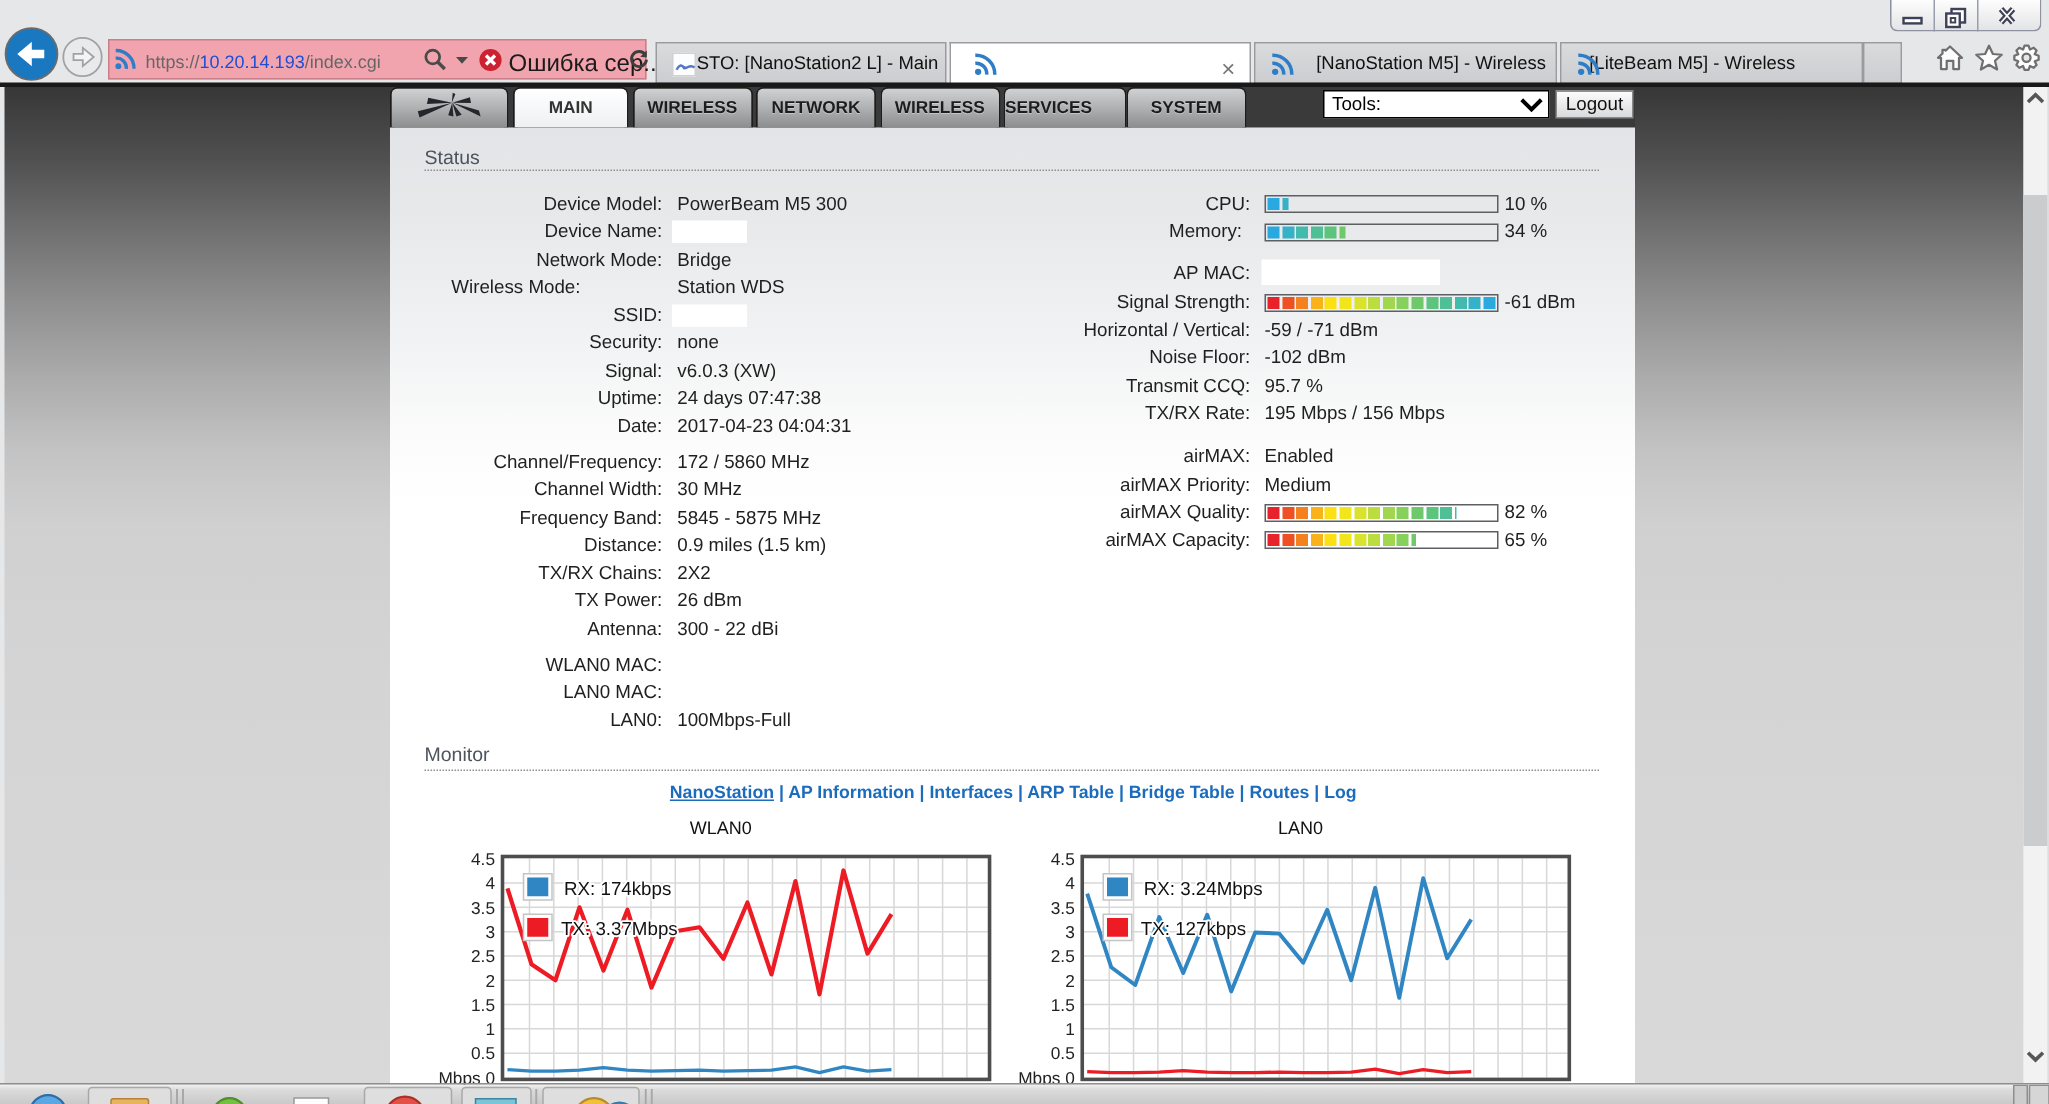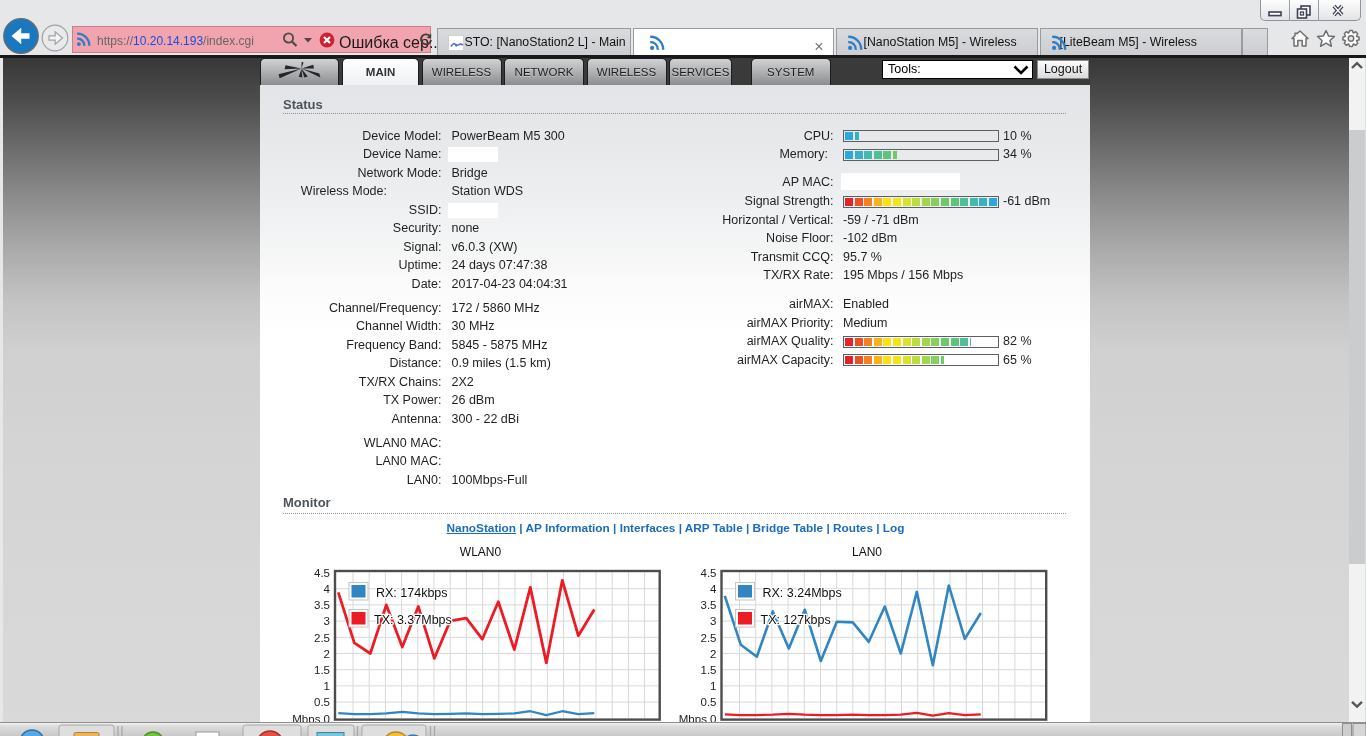--- a/index.html
+++ b/index.html
@@ -1,28 +1,28 @@
 <!DOCTYPE html>
 <html><head><meta charset="utf-8">
 <style>
 * { margin:0; padding:0; box-sizing:border-box; }
 html,body { width:1366px; height:736px; overflow:hidden; font-family:"Liberation Sans",sans-serif; background:#e6e7e9; }
 .lb,.vl { font-size:12.5px; color:#1f1f1f; white-space:nowrap; }
 .gtab { position:absolute; top:58px; height:26.5px; border:1px solid #1c1c1c; border-bottom:none; border-radius:5px 5px 0 0;
-        background:linear-gradient(#d0d1d3,#b3b4b6 45%,#8b8d8f); color:#1d1d1d; font-weight:normal; font-size:11.5px;
+        background:linear-gradient(#d0d1d3,#b3b4b6 45%,#8b8d8f); color:#1d1d1d; font-weight:bold; font-size:11.5px;
         line-height:26px; text-shadow:0 1px 0 rgba(255,255,255,0.35); }
 .atab { position:absolute; top:58px; height:27px; border:1px solid #1c1c1c; border-bottom:none; border-radius:5px 5px 0 0;
         background:linear-gradient(#ffffff,#eef0f2); color:#333; font-weight:bold; font-size:11.5px; text-align:center;
         line-height:26px; }
 .btab { position:absolute; top:27.5px; height:28px; border:1px solid #9b9b9f; font-size:12.3px; color:#111;
         line-height:26.5px; white-space:nowrap; overflow:hidden; }
 .ax { font-size:11.5px; fill:#222; font-family:"Liberation Sans",sans-serif; }
 .ct { font-size:12px; fill:#111; font-family:"Liberation Sans",sans-serif; }
 .lg { font-size:12.5px; fill:#111; font-family:"Liberation Sans",sans-serif; stroke:#ffffff; stroke-width:2.6px; paint-order:stroke; stroke-linejoin:round; }
-.hd { position:absolute; font-size:13px; font-weight:bold; color:#4d545b; }
+.hd { position:absolute; font-size:13px; font-weight:normal; color:#4d545b; }
 </style></head>
 <body>
 
 <div style="position:absolute;left:0;top:0;width:1366px;height:57px;background:#e6e7e9"></div>
 
 <div style="position:absolute;left:1259.5px;top:0;width:101px;height:21px;background:linear-gradient(#fdfdfd,#e3e4e6);border:1px solid #8f92a0;border-top:none;border-radius:0 0 5px 5px">
  <div style="position:absolute;left:28.5px;top:0;width:1px;height:21px;background:#9a9dab"></div>
  <div style="position:absolute;left:57px;top:0;width:1px;height:21px;background:#9a9dab"></div>
  <svg style="position:absolute;left:0;top:0" width="101" height="21" viewBox="0 0 101 21">
   <rect x="8" y="12" width="12" height="3.6" fill="#fff" stroke="#3f4257" stroke-width="1.6"></rect>
@@ -88,21 +88,21 @@
   <div style="position:absolute;right:9px;top:5px;font-size:16px;color:#777;font-weight:400">×</div>
 </div>
 <div class="btab" style="left:835.5px;width:202px;background:linear-gradient(#dadbdd,#cccdd0)">
   <svg style="position:absolute;left:10px;top:6px" width="16" height="16" viewBox="0 0 16 16">
       <g fill="none" stroke="#2e7ec7" stroke-width="2.35">
         <path d="M1.2 7.2 A7 7 0 0 1 8.8 14.8"></path>
         <path d="M1.2 1.8 A12.6 12.6 0 0 1 14.2 14.8"></path>
       </g>
       <circle cx="3.1" cy="12.9" r="2.1" fill="#2e7ec7"></circle>
     </svg>
-  <span style="margin-left:27px">[NanoStation M5] - Wireless</span>
+  <span style="margin-left:41px">[NanoStation M5] - Wireless</span>
 </div>
 <div class="btab" style="left:1039.5px;width:202px;background:linear-gradient(#dadbdd,#cccdd0)">
   <svg style="position:absolute;left:10px;top:6px" width="16" height="16" viewBox="0 0 16 16">
       <g fill="none" stroke="#2e7ec7" stroke-width="2.35">
         <path d="M1.2 7.2 A7 7 0 0 1 8.8 14.8"></path>
         <path d="M1.2 1.8 A12.6 12.6 0 0 1 14.2 14.8"></path>
       </g>
       <circle cx="3.1" cy="12.9" r="2.1" fill="#2e7ec7"></circle>
     </svg>
   <span style="margin-left:19px">[LiteBeam M5] - Wireless</span>
@@ -133,21 +133,21 @@
         <path d="M40.5 9.5 L43.3 18.6 L46.8 17.5 Z"></path>
         <path d="M40.5 9.5 L58.3 14.6 L59.4 18.6 Z"></path>
         <path d="M40.5 9.5 L52.3 5.8 L53.0 9.6 Z"></path>
         <path d="M40.2 9.5 L40.8 2.8 L42.6 3.6 Z"></path>
       </g>
     </svg></div>
 <div class="atab" style="left:342px;width:77px">MAIN</div>
 <div class="gtab" style="left:421.5px;width:80px;text-align:center">WIRELESS</div>
 <div class="gtab" style="left:504px;width:80px;text-align:center">NETWORK</div>
 <div class="gtab" style="left:586.5px;width:80px;text-align:center">WIRELESS</div>
-<div class="gtab" style="left:669px;width:63px;text-align:center">SERVICES</div>
+<div class="gtab" style="left:669px;width:82px;">SERVICES</div>
 <div class="gtab" style="left:751px;width:79.5px;text-align:center">SYSTEM</div>
 
 <div style="position:absolute;left:882px;top:59.5px;width:151px;height:19px;background:#fff;border:1px solid #000">
   <div style="position:absolute;left:5px;top:0;font-size:12.5px;line-height:17px;color:#000">Tools:</div>
   <svg style="position:absolute;right:3px;top:4px" width="16" height="10" viewBox="0 0 16 10">
       <path d="M1.5 1.5 L8 8 L14.5 1.5" fill="none" stroke="#000" stroke-width="2.6"></path>
     </svg>
 </div>
 <div style="position:absolute;left:1037px;top:59.5px;width:52px;height:19px;background:linear-gradient(#fcfcfc,#d9dadc);border:1px solid #8a8a8a;font-size:12.5px;text-align:center;line-height:17px;color:#111">Logout</div>
 

